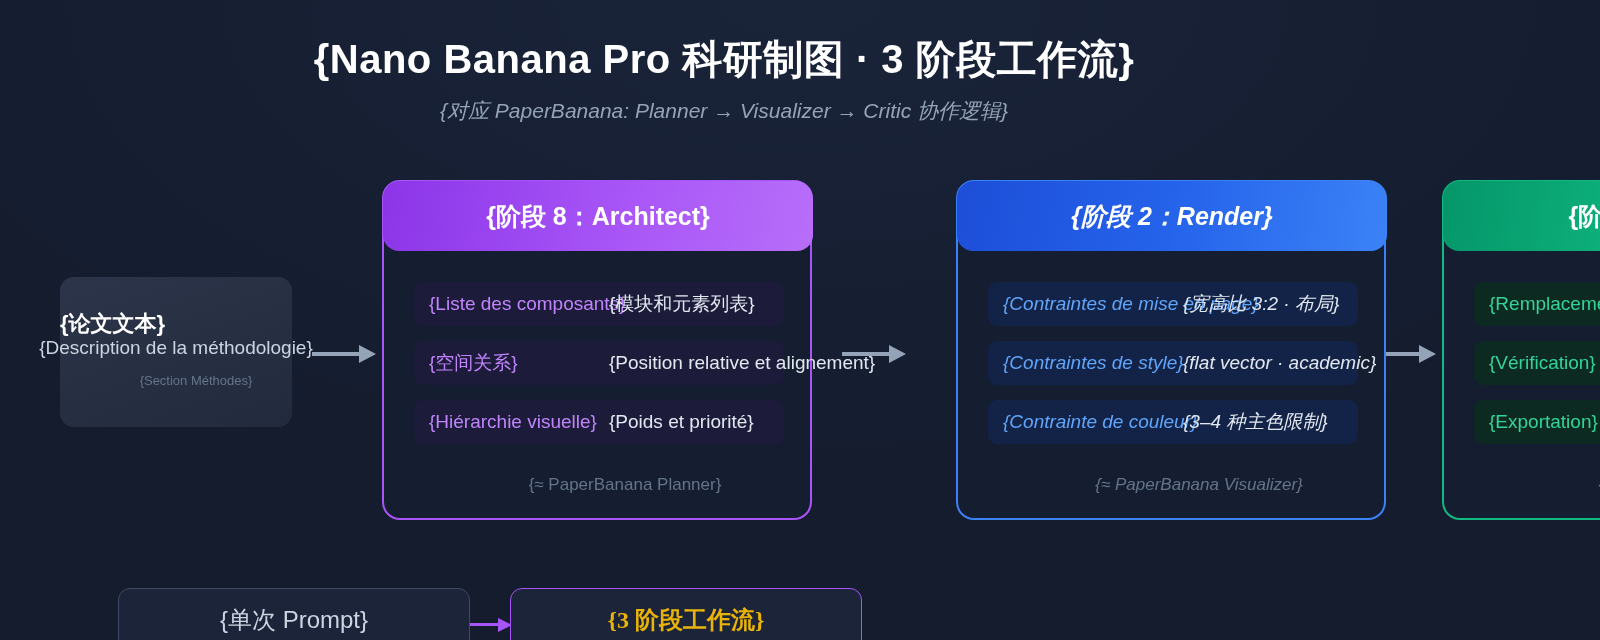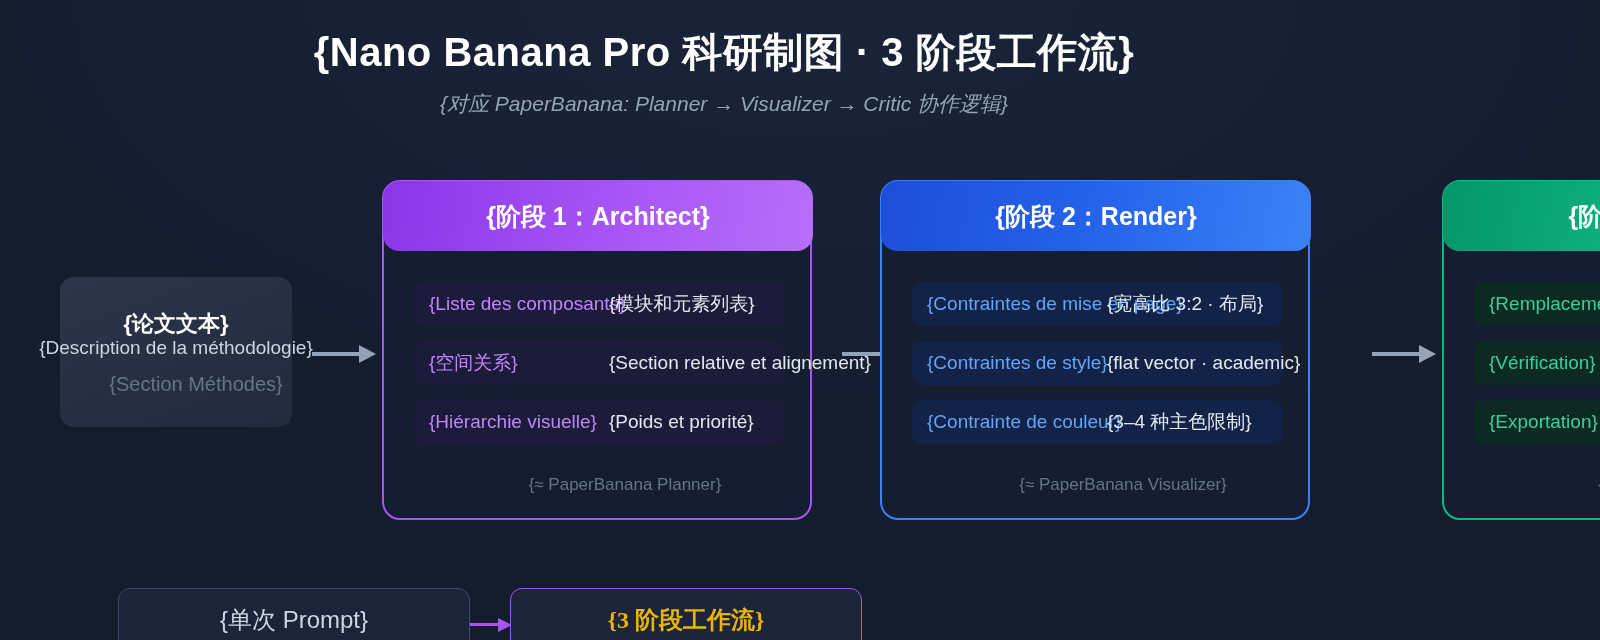--- a/index.html
+++ b/index.html
@@ -16,21 +16,21 @@
     background:
       radial-gradient(ellipse 1400px 700px at 50% 0%, #1a2439 0%, #141c2e 70%);
   }
 
   
   .header {
     position: absolute;
     top: 0; left: 0;
     width: 1448px;
     text-align: center;
-    padding-top: 28px;
+    padding-top: 35px;
   }
   .title {
     font-size: 40px;
     font-weight: bold;
     color: #ffffff;
     letter-spacing: 0.5px;
     line-height: 1.2;
     margin: 0;
   }
   .subtitle {
@@ -59,21 +59,21 @@
     height: 150px;
     border-radius: 14px;
     background: linear-gradient(160deg, #2c3549 0%, #222b3d 100%);
     box-sizing: border-box;
   }
   .input-title {
     position: absolute;
     top: 32px;
     left: 0;
     width: 232px;
-    text-align: center;
+    text-align: left;
     font-size: 22px;
     font-weight: bold;
     color: #ffffff;
     white-space: nowrap;
   }
   .input-sub {
     position: absolute;
     top: 72px;
     left: 50%;
     transform: translateX(-50%);
@@ -81,21 +81,21 @@
     color: #cbd5e1;
     white-space: nowrap;
     text-align: center;
   }
   .input-note {
     position: absolute;
     top: 108px;
     left: 0;
     width: 272px;
     text-align: center;
-    font-size: 20px;
+    font-size: 13px;
     color: #64748b;
     white-space: nowrap;
   }
 
   
   .arrow {
     position: absolute;
     top: 165px;
     height: 18px;
   }
@@ -121,21 +121,21 @@
     top: 0;
     width: 430px;
     height: 340px;
     border-radius: 18px;
     border: 2px solid #a855f7;
     background: #151d30;
     box-sizing: border-box;
     overflow: visible;
   }
   .card.purple { left: 382px; border-color: #a855f7; }
-  .card.blue   { left: 880px; border-color: #3b82f6; }
+  .card.blue   { left: 956px; border-color: #3b82f6; font-style: italic; }
   .card.green  { left: 1442px; border-color: #10b981; }
 
   .card-head {
     position: absolute;
     top: -1px; left: -1px;
     width: 430px;
     height: 70px;
     border-radius: 17px 17px 16px 16px;
     display: flex;
     align-items: center;
@@ -290,30 +290,30 @@
     <div class="head" style="left:47px;"></div>
   </div>
 
   <div class="arrow" style="left:1372px;width:64px;">
     <div class="shaft" style="width:48px;"></div>
     <div class="head" style="left:47px;"></div>
   </div>
 
   <div class="card purple">
     <div class="card-head">
-      <span class="card-head-text">{阶段 1：Architect}</span>
+      <span class="card-head-text">{阶段 8：Architect}</span>
     </div>
     <div class="rows">
       <div class="row">
         <span class="row-label">{Liste des composants}</span>
         <span class="row-value">{模块和元素列表}</span>
       </div>
       <div class="row">
         <span class="row-label">{空间关系}</span>
-        <span class="row-value">{Section relative et alignement}</span>
+        <span class="row-value">{Position relative et alignement}</span>
       </div>
       <div class="row">
         <span class="row-label">{Hiérarchie visuelle}</span>
         <span class="row-value">{Poids et priorité}</span>
       </div>
     </div>
     <div class="card-foot">{≈ PaperBanana Planner}</div>
   </div>
 
   <div class="card blue">

